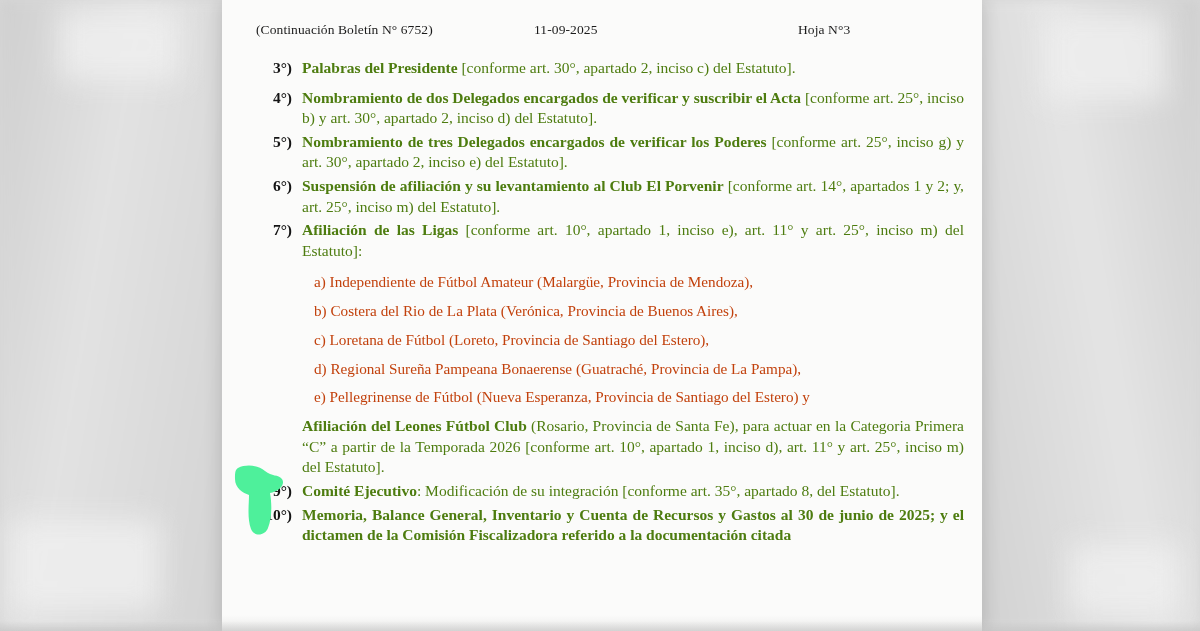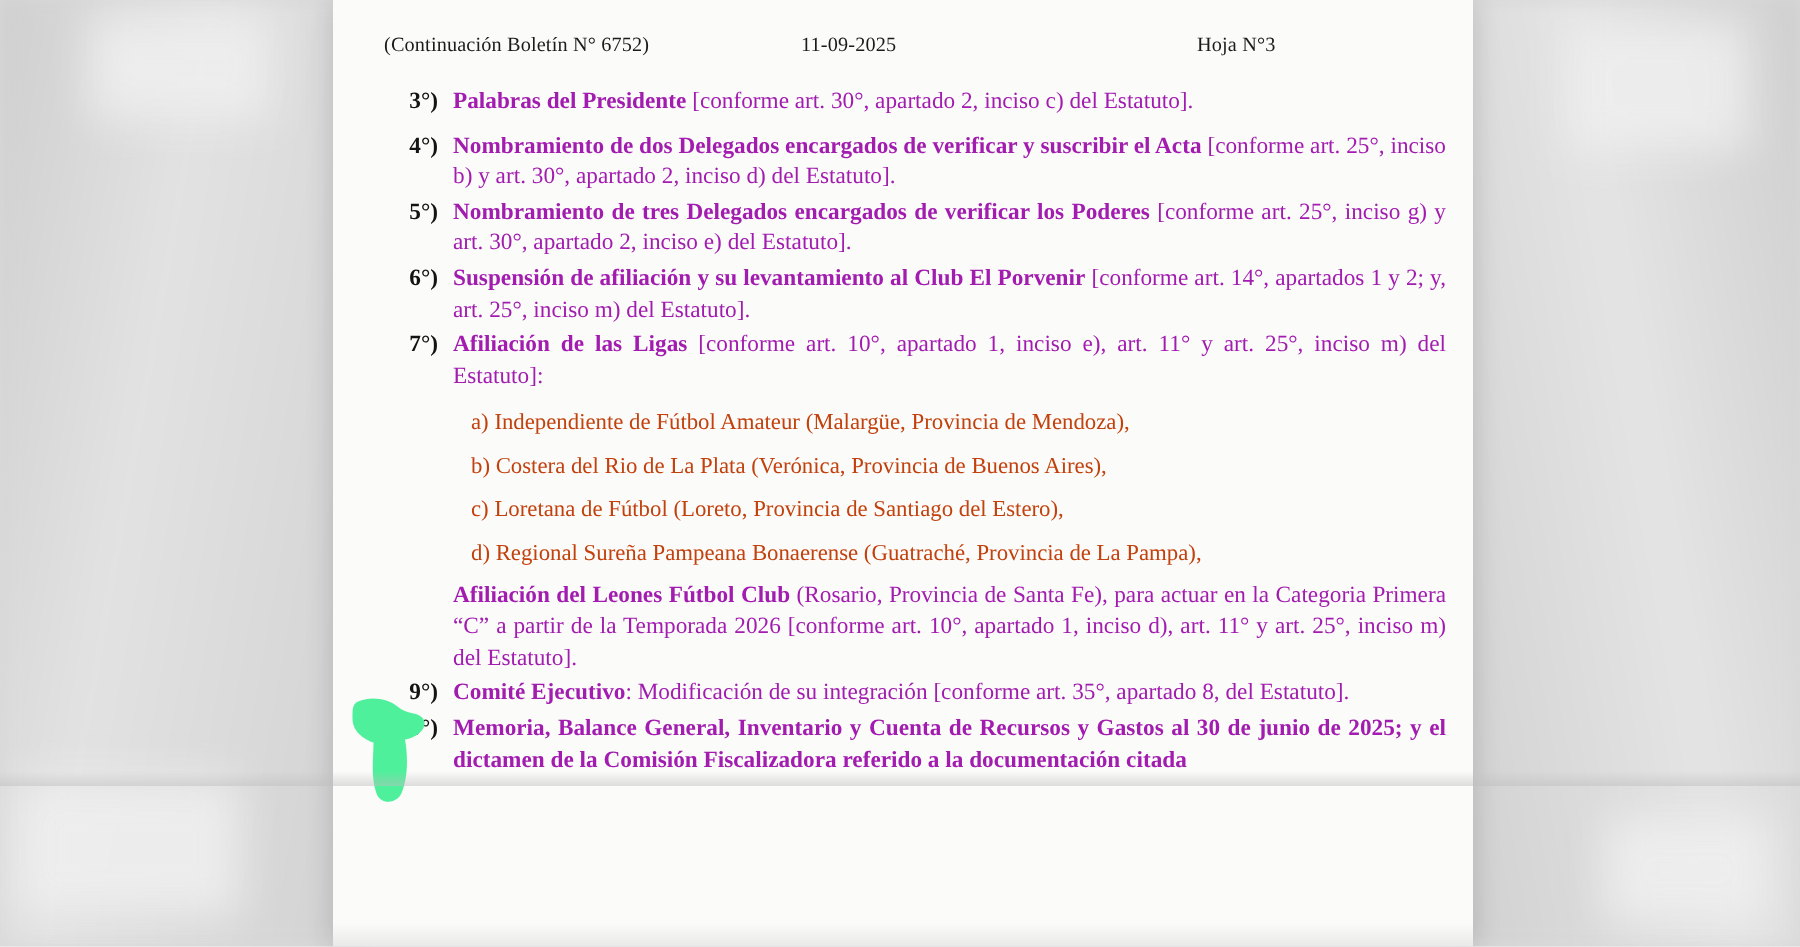--- a/index.html
+++ b/index.html
@@ -9,21 +9,21 @@
   body {
     width: 1200px;
     height: 631px;
     overflow: hidden;
     background: #d9d9d9;
     font-family: "Liberation Serif", serif;
   }
   #page {
     position: relative;
     width: 1200px;
-    height: 524px;
+    height: 631px;
     background: #d7d7d7;
   }
   
   .bg-blur-left {
     position: absolute;
     left: 0; top: 0;
     width: 240px; height: 631px;
     background: linear-gradient(100deg, #cfcfcf 0%, #e2e2e2 40%, #d2d2d2 100%);
     filter: blur(6px);
   }
@@ -95,21 +95,21 @@
     font-weight: 700;
     color: #141414;
     box-sizing: border-box;
   }
   .txt {
     flex: 1 1 auto;
     font-size: 15.5px;
     line-height: 1.33;
     text-align: justify;
     text-justify: inter-word;
-    color: #a21caf;
+    color: #4d7c0f;
   }
   .txt b { font-weight: 700; }
   .sub {
     margin: 0 0 9px 58px;
     font-size: 15.2px;
     line-height: 1.3;
     color: #c2410c;
   }
   .subs-wrap { margin-top: 11px; }
   .item.first { margin-bottom: 9px; }
@@ -178,20 +178,21 @@
 
       <div class="item">
         <div class="num">7°)</div>
         <div class="txt"><b>Afiliación de las Ligas</b><span> [conforme art. 10°, apartado 1, inciso e), art. 11° y art. 25°, inciso m) del Estatuto]:</span></div>
       </div>
       <div class="subs-wrap">
         <div class="sub">a) Independiente de Fútbol Amateur (Malargüe, Provincia de Mendoza),</div>
         <div class="sub">b) Costera del Rio de La Plata (Verónica, Provincia de Buenos Aires),</div>
         <div class="sub">c) Loretana de Fútbol (Loreto, Provincia de Santiago del Estero),</div>
         <div class="sub">d) Regional Sureña Pampeana Bonaerense (Guatraché, Provincia de La Pampa),</div>
+        <div class="sub">e) Pellegrinense de Fútbol (Nueva Esperanza, Provincia de Santiago del Estero) y</div>
       </div>
 
       <div class="item">
         <div class="num"></div>
         <div class="txt"><b>Afiliación del Leones Fútbol Club</b><span> (Rosario, Provincia de Santa Fe), para actuar en la Categoria Primera “C” a partir de la Temporada 2026 [conforme art. 10°, apartado 1, inciso d), art. 11° y art. 25°, inciso m) del Estatuto].</span></div>
       </div>
 
       <div class="item">
         <div class="num">9°)</div>
         <div class="txt"><b>Comité Ejecutivo</b><span>: Modificación de su integración [conforme art. 35°, apartado 8, del Estatuto].</span></div>

